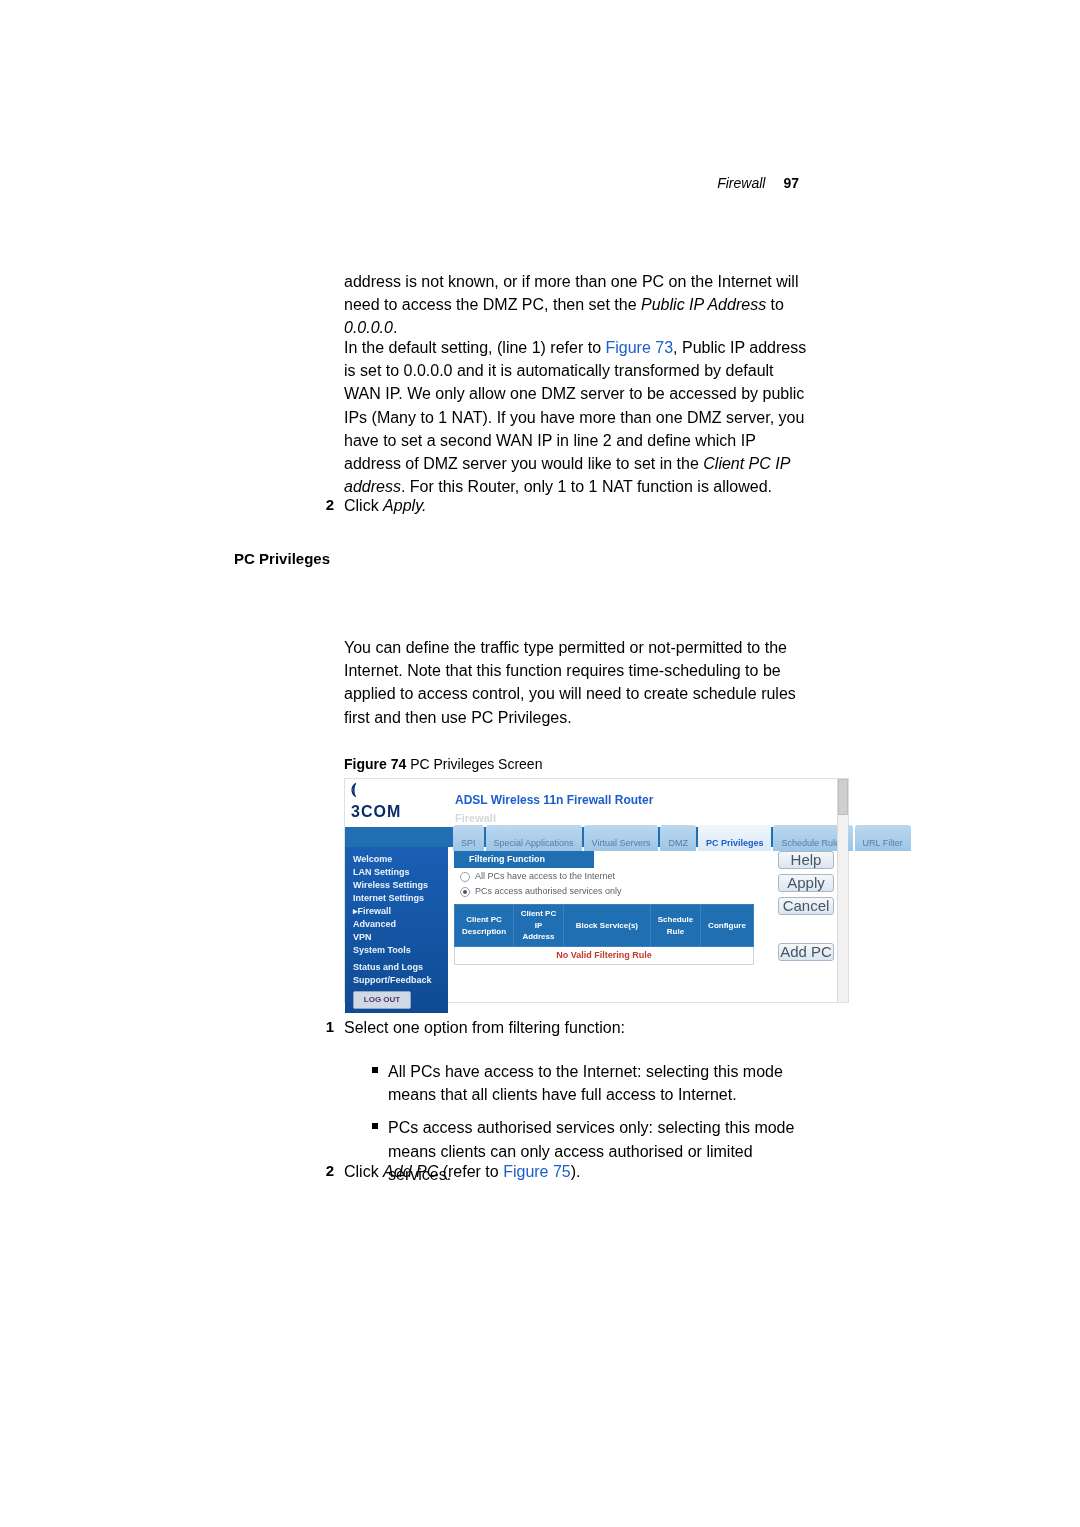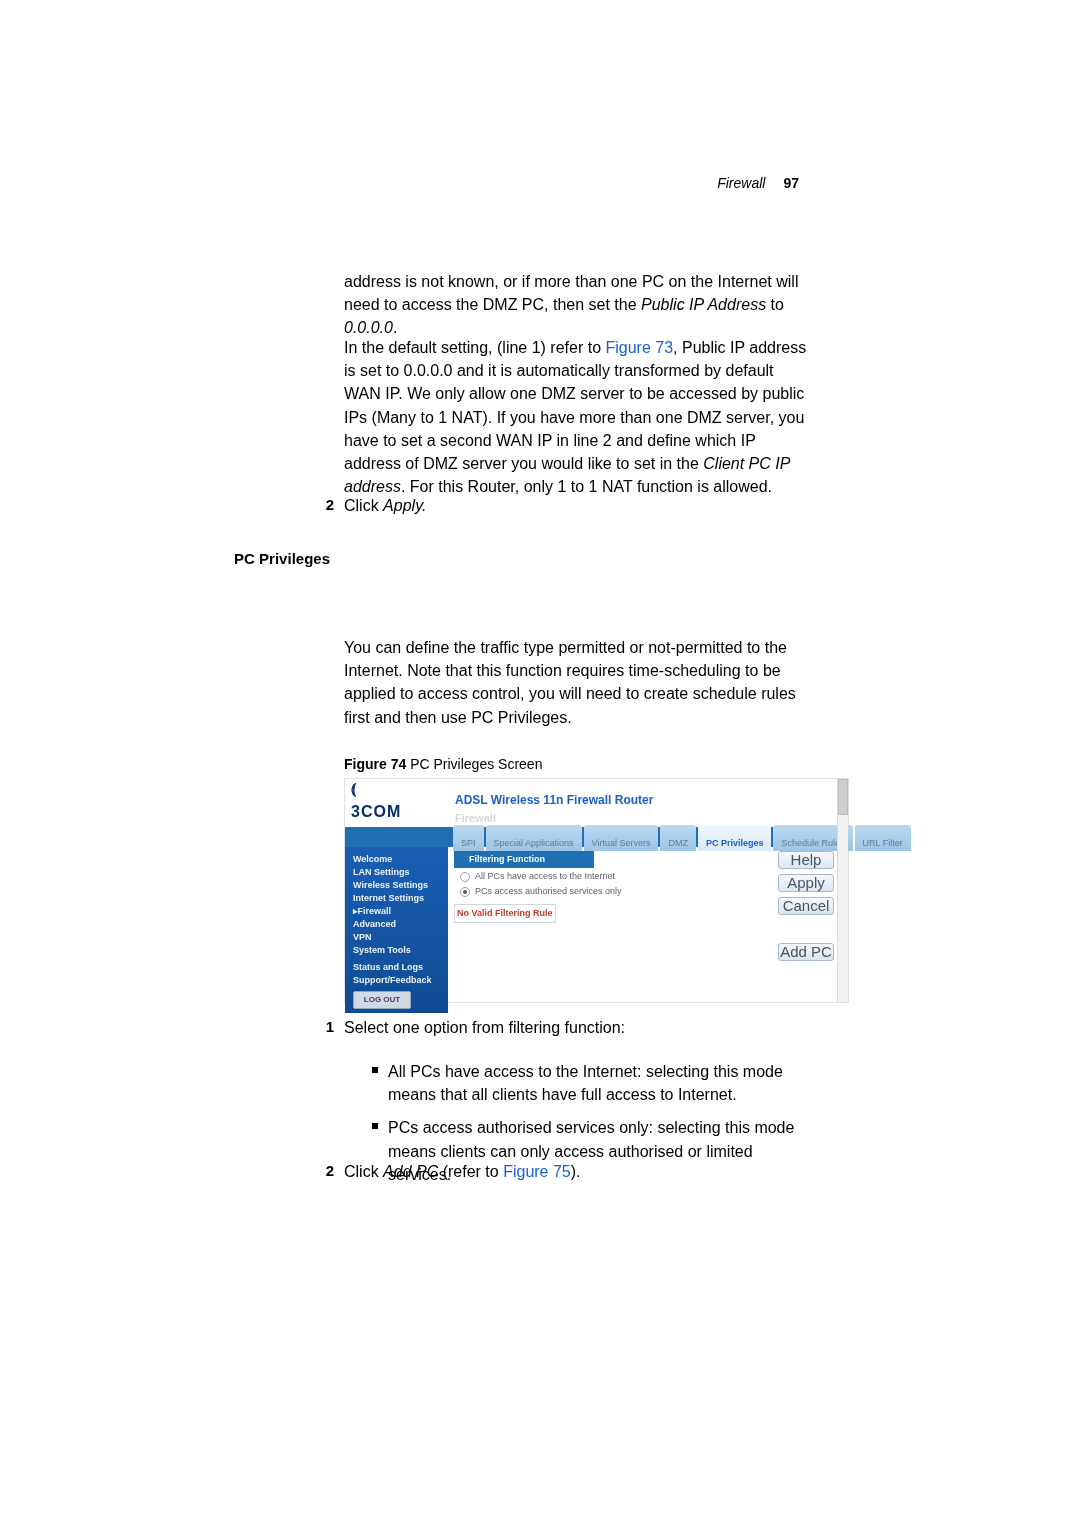--- a/index.html
+++ b/index.html
@@ -261,20 +261,27 @@
           <span class="radio-dot"></span>
           <span>All PCs have access to the Internet</span>
         </div>
         <div class="radio-row">
           <span class="radio-dot on"></span>
           <span>PCs access authorised services only</span>
         </div>
 
         <table class="rules-table">
           <tbody>
+              <tr>
+            <th style="width:58px;">Client PC Description</th>
+            <th style="width:52px;">Client PC IP Address</th>
+            <th style="width:130px;">Block Service(s)</th>
+            <th style="width:48px;">Schedule Rule</th>
+            <th style="width:52px;">Configure</th>
+          </tr>
           <tr>
                 <td class="no-rule" colspan="5">No Valid Filtering Rule</td>
               </tr>
         </tbody>
           </table>
       </div>
 
       <div class="btn-col">
         <div class="soft-btn">Help</div>
         <div class="soft-btn">Apply</div>

